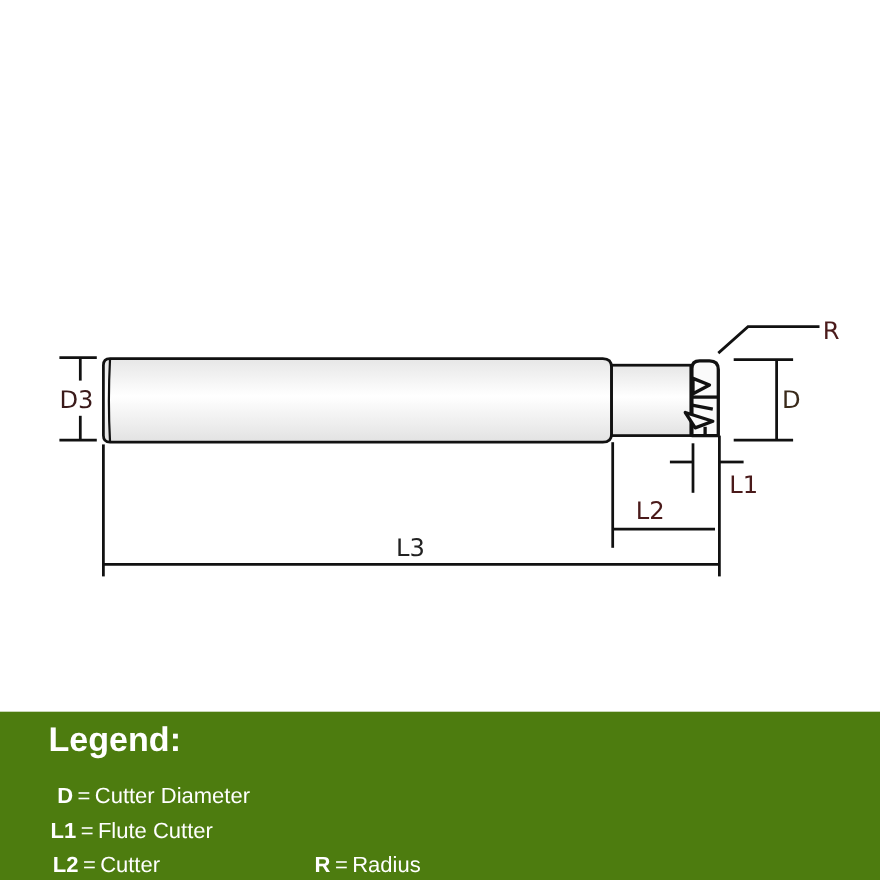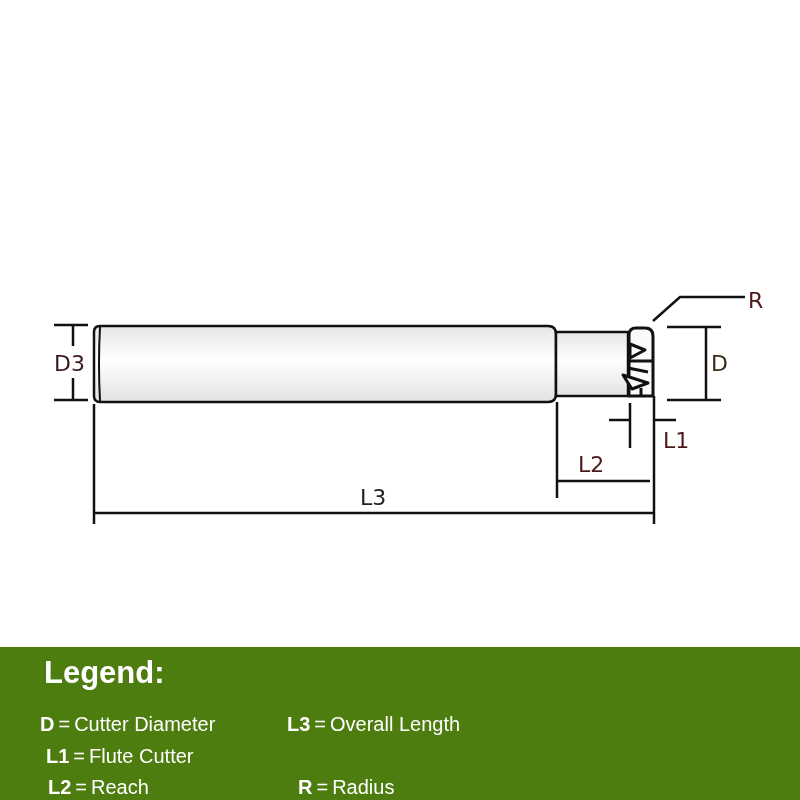--- a/index.html
+++ b/index.html
@@ -132,30 +132,27 @@
         <line x1="94" y1="404" x2="94" y2="524"></line>
         <line x1="94" y1="513" x2="654" y2="513"></line>
       </g>
       <text class="dim-label" x="360" y="505" fill="#222">L3</text>
     </svg>
   </div>
 
   <div class="legend">
     <h2 class="legend-title">Legend:</h2>
 
-    <div class="legend-item" style="left:40px; top:64px;">
+    <div class="legend-item" style="left:52px; top:64px;">
       <span class="sym">D</span><span class="eq">=</span><span>Cutter Diameter</span>
     </div>
     <div class="legend-item" style="left:46px; top:96px;">
       <span class="sym">L1</span><span class="eq">=</span><span>Flute Cutter</span>
     </div>
     <div class="legend-item" style="left:48px; top:127px;">
-      <span class="sym">L2</span><span class="eq">=</span><span>Reach</span>
+      <span class="sym">L2</span><span class="eq">=</span><span>Cutter</span>
     </div>
-    <div class="legend-item" style="left:287px; top:64px;">
-      <span class="sym">L3</span><span class="eq">=</span><span>Overall Length</span>
-    </div>
-    <div class="legend-item" style="left:298px; top:127px;">
+    <div class="legend-item" style="left:286px; top:127px;">
       <span class="sym">R</span><span class="eq">=</span><span>Radius</span>
     </div>
   </div>
 
 </div>
 
 </body></html>

